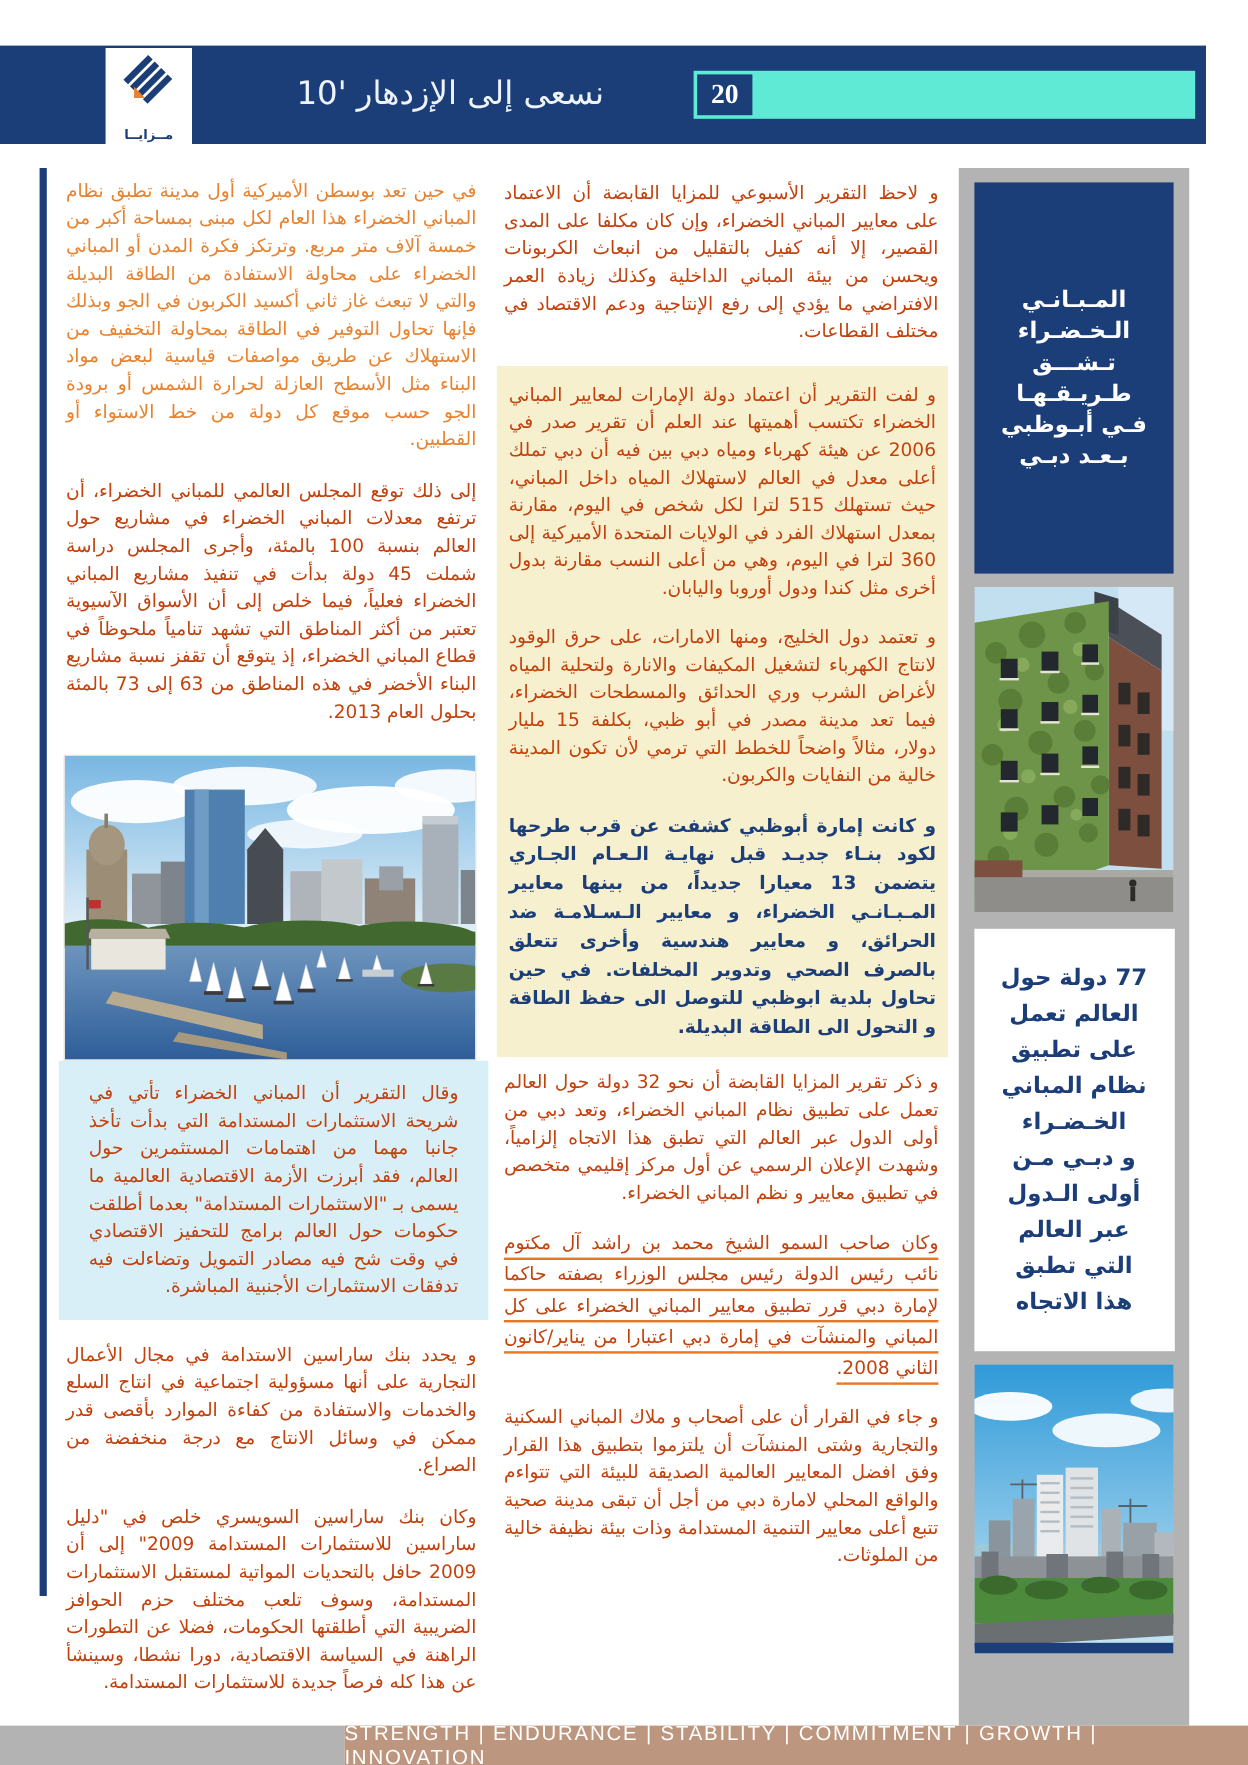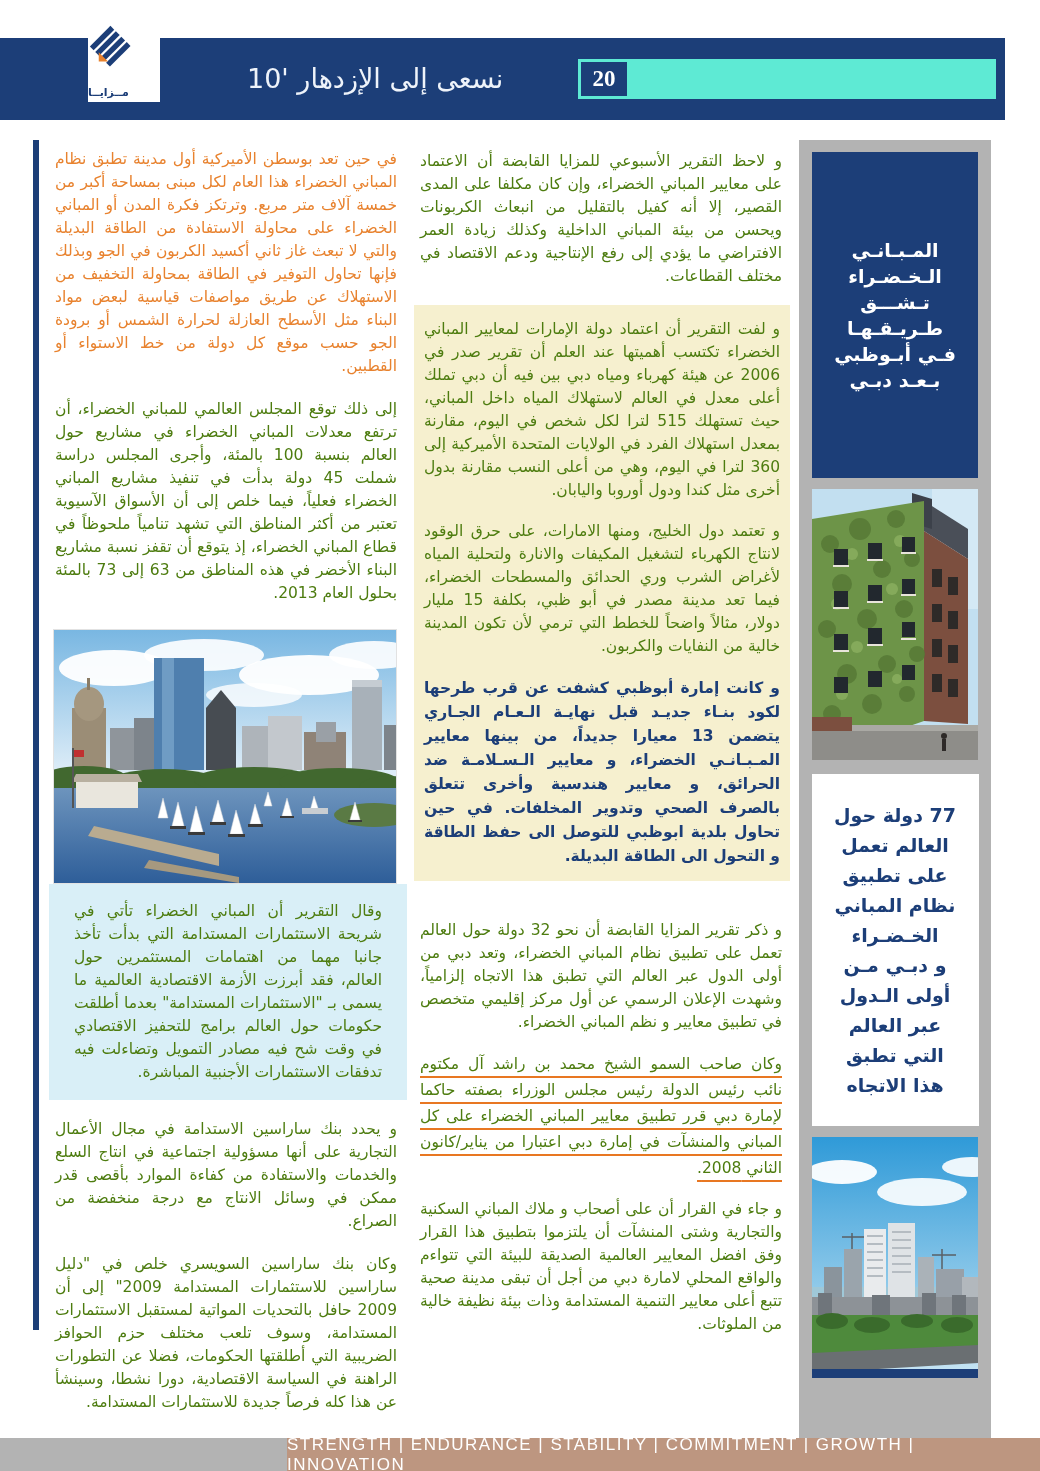--- a/index.html
+++ b/index.html
@@ -2,43 +2,43 @@
 <html lang="ar"><head>
 <meta charset="utf-8">
 <style>
   html,body{margin:0;padding:0;}
   body{
     width:1040px;height:1471px;position:relative;background:#ffffff;
     font-family:"DejaVu Sans","Liberation Sans",sans-serif;overflow:hidden;
   }
   
   .header-bar{position:absolute;left:0;top:38px;width:1005px;height:82px;background:#1c3e78;}
-  .logo-col{position:absolute;left:88px;top:20px;width:72px;height:82px;background:#ffffff;
-    display:flex;flex-direction:column;align-items:flex-start;justify-content:center;gap:16px;}
+  .logo-col{position:absolute;left:88px;top:40px;width:72px;height:82px;background:#ffffff;
+    display:flex;flex-direction:column;align-items:center;justify-content:center;gap:16px;}
   .logo-mark{width:46px;height:46px;}
   .logo-word{color:#1c3e78;font-size:11px;font-weight:bold;line-height:12px;margin-top:1px;}
   .tagline{position:absolute;left:247px;top:38px;height:82px;line-height:82px;
     color:#eef3fa;font-size:27px;direction:rtl;}
   .issue-box{position:absolute;left:578px;top:59px;width:418px;height:40px;background:#5eead4;
     display:flex;align-items:stretch;}
   .page-num{width:46px;margin:3px;background:#1c3e78;color:#ffffff;
     font-family:"Liberation Serif",serif;font-weight:bold;font-size:23px;
     display:flex;align-items:center;justify-content:center;}
   .issue-title{flex:1;display:flex;align-items:center;justify-content:center;
     color:#1c3e78;font-size:16.5px;direction:rtl;}
   
   .left-rule{position:absolute;left:33px;top:140px;width:6px;height:1190px;background:#1c3e78;}
   
   .col{position:absolute;direction:rtl;}
   .col-a{left:420px;top:150px;width:362px;}
   .col-b{left:55px;top:148px;width:342px;}
-  .col p{margin:0;font-size:15.5px;line-height:23px;text-align:justify;color:#4d7c0f;}
+  .col p{margin:0;font-size:15.5px;line-height:23px;text-align:justify;color:#c2410c;}
   .gap-lg{margin-bottom:20px !important;}
   .gap-md{margin-bottom:17px !important;}
-  .hl-yellow{background:#f6f0cf;padding:13px 10px;margin:0 -8px 38px -6px;}
+  .hl-yellow{background:#f6f0cf;padding:13px 10px;margin:0 -8px 10px -6px;}
   .hl-yellow p + p{margin-top:18px;}
   .p-bold-navy{color:#1c3e78 !important;font-weight:bold;line-height:24px !important;}
   .p-orange{color:#e8822e !important;}
   .p-underlined{text-decoration:underline;text-decoration-color:#e87722;
     text-decoration-thickness:2px;text-underline-offset:7px;text-decoration-skip-ink:none;
     line-height:26px !important;}
   .hl-cyan{background:#d9eff7;padding:16px 25px;margin:0 -10px 18px -6px;}
   .photo-frame{display:block;width:342px;height:253px;margin:24px 0 0 0;border:1px solid #e2e2e2;}
   .photo-frame svg{display:block;width:100%;height:100%;}
   

